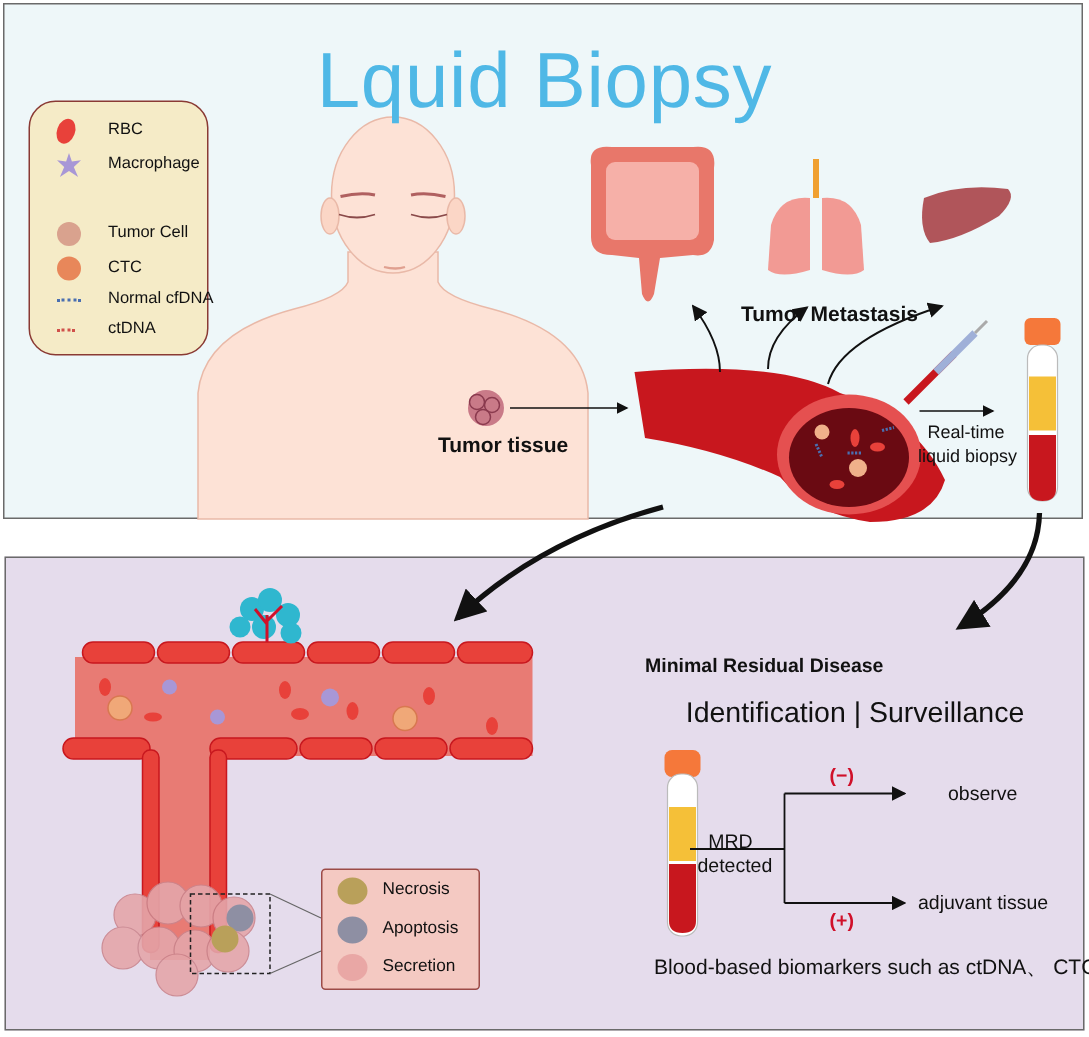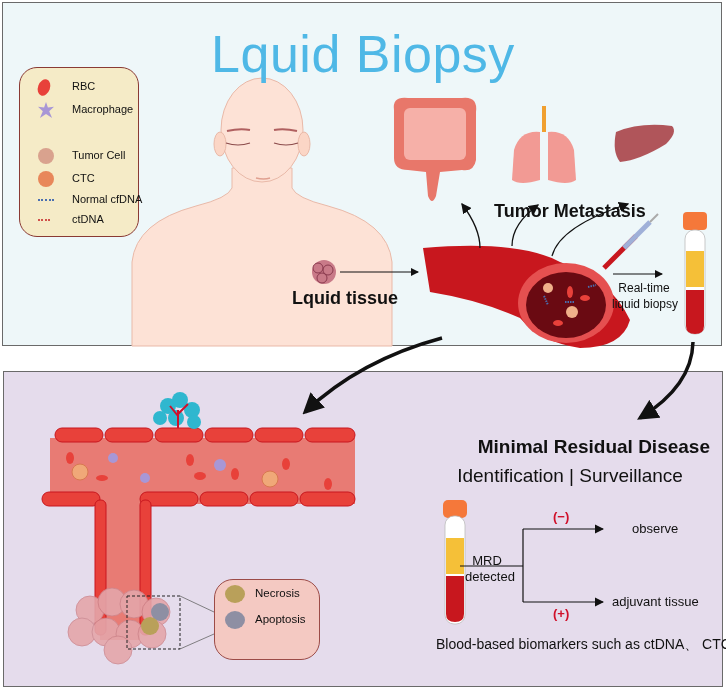--- a/index.html
+++ b/index.html
@@ -9,30 +9,30 @@
                background:#eef7f9; border:1.5px solid #6a6a6a; box-sizing:border-box; }
   .panel-bottom { position:absolute; left:3px; top:371px; width:720px; height:316px;
                background:#e5dcec; border:1.5px solid #6a6a6a; box-sizing:border-box; }
   .title { position:absolute; left:0; width:726px; top:24px; text-align:center;
            font-size:52px; font-weight:normal; color:#4fb8e6; letter-spacing:0.5px; }
   .legend { position:absolute; left:19px; top:67px; width:120px; height:170px;
             background:#f5ebc7; border:1.5px solid #8a3a34; border-radius:18px; box-sizing:border-box;padding-left:39px; }
   .legend-item { position:absolute; left:0; width:120px; height:20px; }
   .legend-item .sw { position:absolute; left:18px; top:2px; width:16px; height:16px; }
   .legend-item .lbl { position:absolute; left:52px; top:3px; font-size:11px; white-space:nowrap; }
-  .lbl-bold { position:absolute; font-weight:bold; font-size:18px; white-space:nowrap; }
+  .lbl-bold { position:absolute; font-weight:bold; font-size:14px; white-space:nowrap; }
   .lbl-small { position:absolute; font-size:12px; text-align:center; white-space:nowrap; line-height:16px; }
-  .mrd-title { position:absolute; left:430px; top:436px; width:280px; text-align:right;
-               font-weight:bold; font-size:19px; }
+  .mrd-title { position:absolute; left:430px; top:436px; width:280px; text-align:left;
+               font-weight:bold; font-size:13px; }
   .mrd-sub { position:absolute; left:430px; top:465px; width:280px; text-align:center; font-size:19px; }
   .flow-lbl { position:absolute; font-size:13px; white-space:nowrap; }
   .biomarkers { position:absolute; left:436px; top:636px; font-size:14px; white-space:nowrap; }
   .sign { color:#d0102a; font-weight:bold; }
   .pct-legend { position:absolute; left:214px; top:579px; width:106px; height:81px;
-                background:#f4c9c2; border:1.5px solid #9c4b47; border-radius:19px; box-sizing:border-box; }
+                background:#f4c9c2; border:1.5px solid #9c4b47; border-radius:3px; box-sizing:border-box; }
   .pct-item { position:absolute; left:0; width:106px; height:24px; }
   .pct-item .sw { position:absolute; left:10px; top:3px; width:20px; height:18px; border-radius:50%; }
   .pct-item .lbl { position:absolute; left:40px; top:5px; font-size:11.5px; }
   svg { position:absolute; left:0; top:0; }
 </style>
 </head>
 <body>
 
 <div class="panel-top"></div>
 <div class="panel-bottom"></div>
@@ -212,21 +212,21 @@
   <div class="legend-item" style="top:122px">
     <span class="sw" style="height:3px;top:9px;border-top:2px dotted #4a6fb0;"></span>
     <span class="lbl">Normal cfDNA</span>
   </div>
   <div class="legend-item" style="top:142px">
     <span class="sw" style="height:3px;top:9px;width:12px;border-top:2px dotted #d0504a;"></span>
     <span class="lbl">ctDNA</span>
   </div>
 </div>
 
-<div class="lbl-bold" style="left:292px;top:288px">Lquid tissue</div>
+<div class="lbl-bold" style="left:292px;top:288px">Tumor tissue</div>
 <div class="lbl-bold" style="left:494px;top:201px">Tumor Metastasis</div>
 <div class="lbl-small" style="left:612px;top:280px;width:64px">
   <div>Real-time</div>
   <div>liquid biopsy</div>
 </div>
 
 <div class="mrd-title">Minimal Residual Disease</div>
 <div class="mrd-sub">Identification |  Surveillance</div>
 
 <div class="lbl-small" style="left:465px;top:553px;width:44px;font-size:13px">
@@ -241,13 +241,17 @@
 
 <div class="pct-legend">
   <div class="pct-item" style="top:2px">
     <span class="sw" style="background:#b9a05a;"></span>
     <span class="lbl">Necrosis</span>
   </div>
   <div class="pct-item" style="top:28px">
     <span class="sw" style="background:#8e8fa3;"></span>
     <span class="lbl">Apoptosis</span>
   </div>
+  <div class="pct-item" style="top:53px">
+    <span class="sw" style="background:#e9a7a5;"></span>
+    <span class="lbl">Secretion</span>
+  </div>
 </div>
 
 </body></html>

